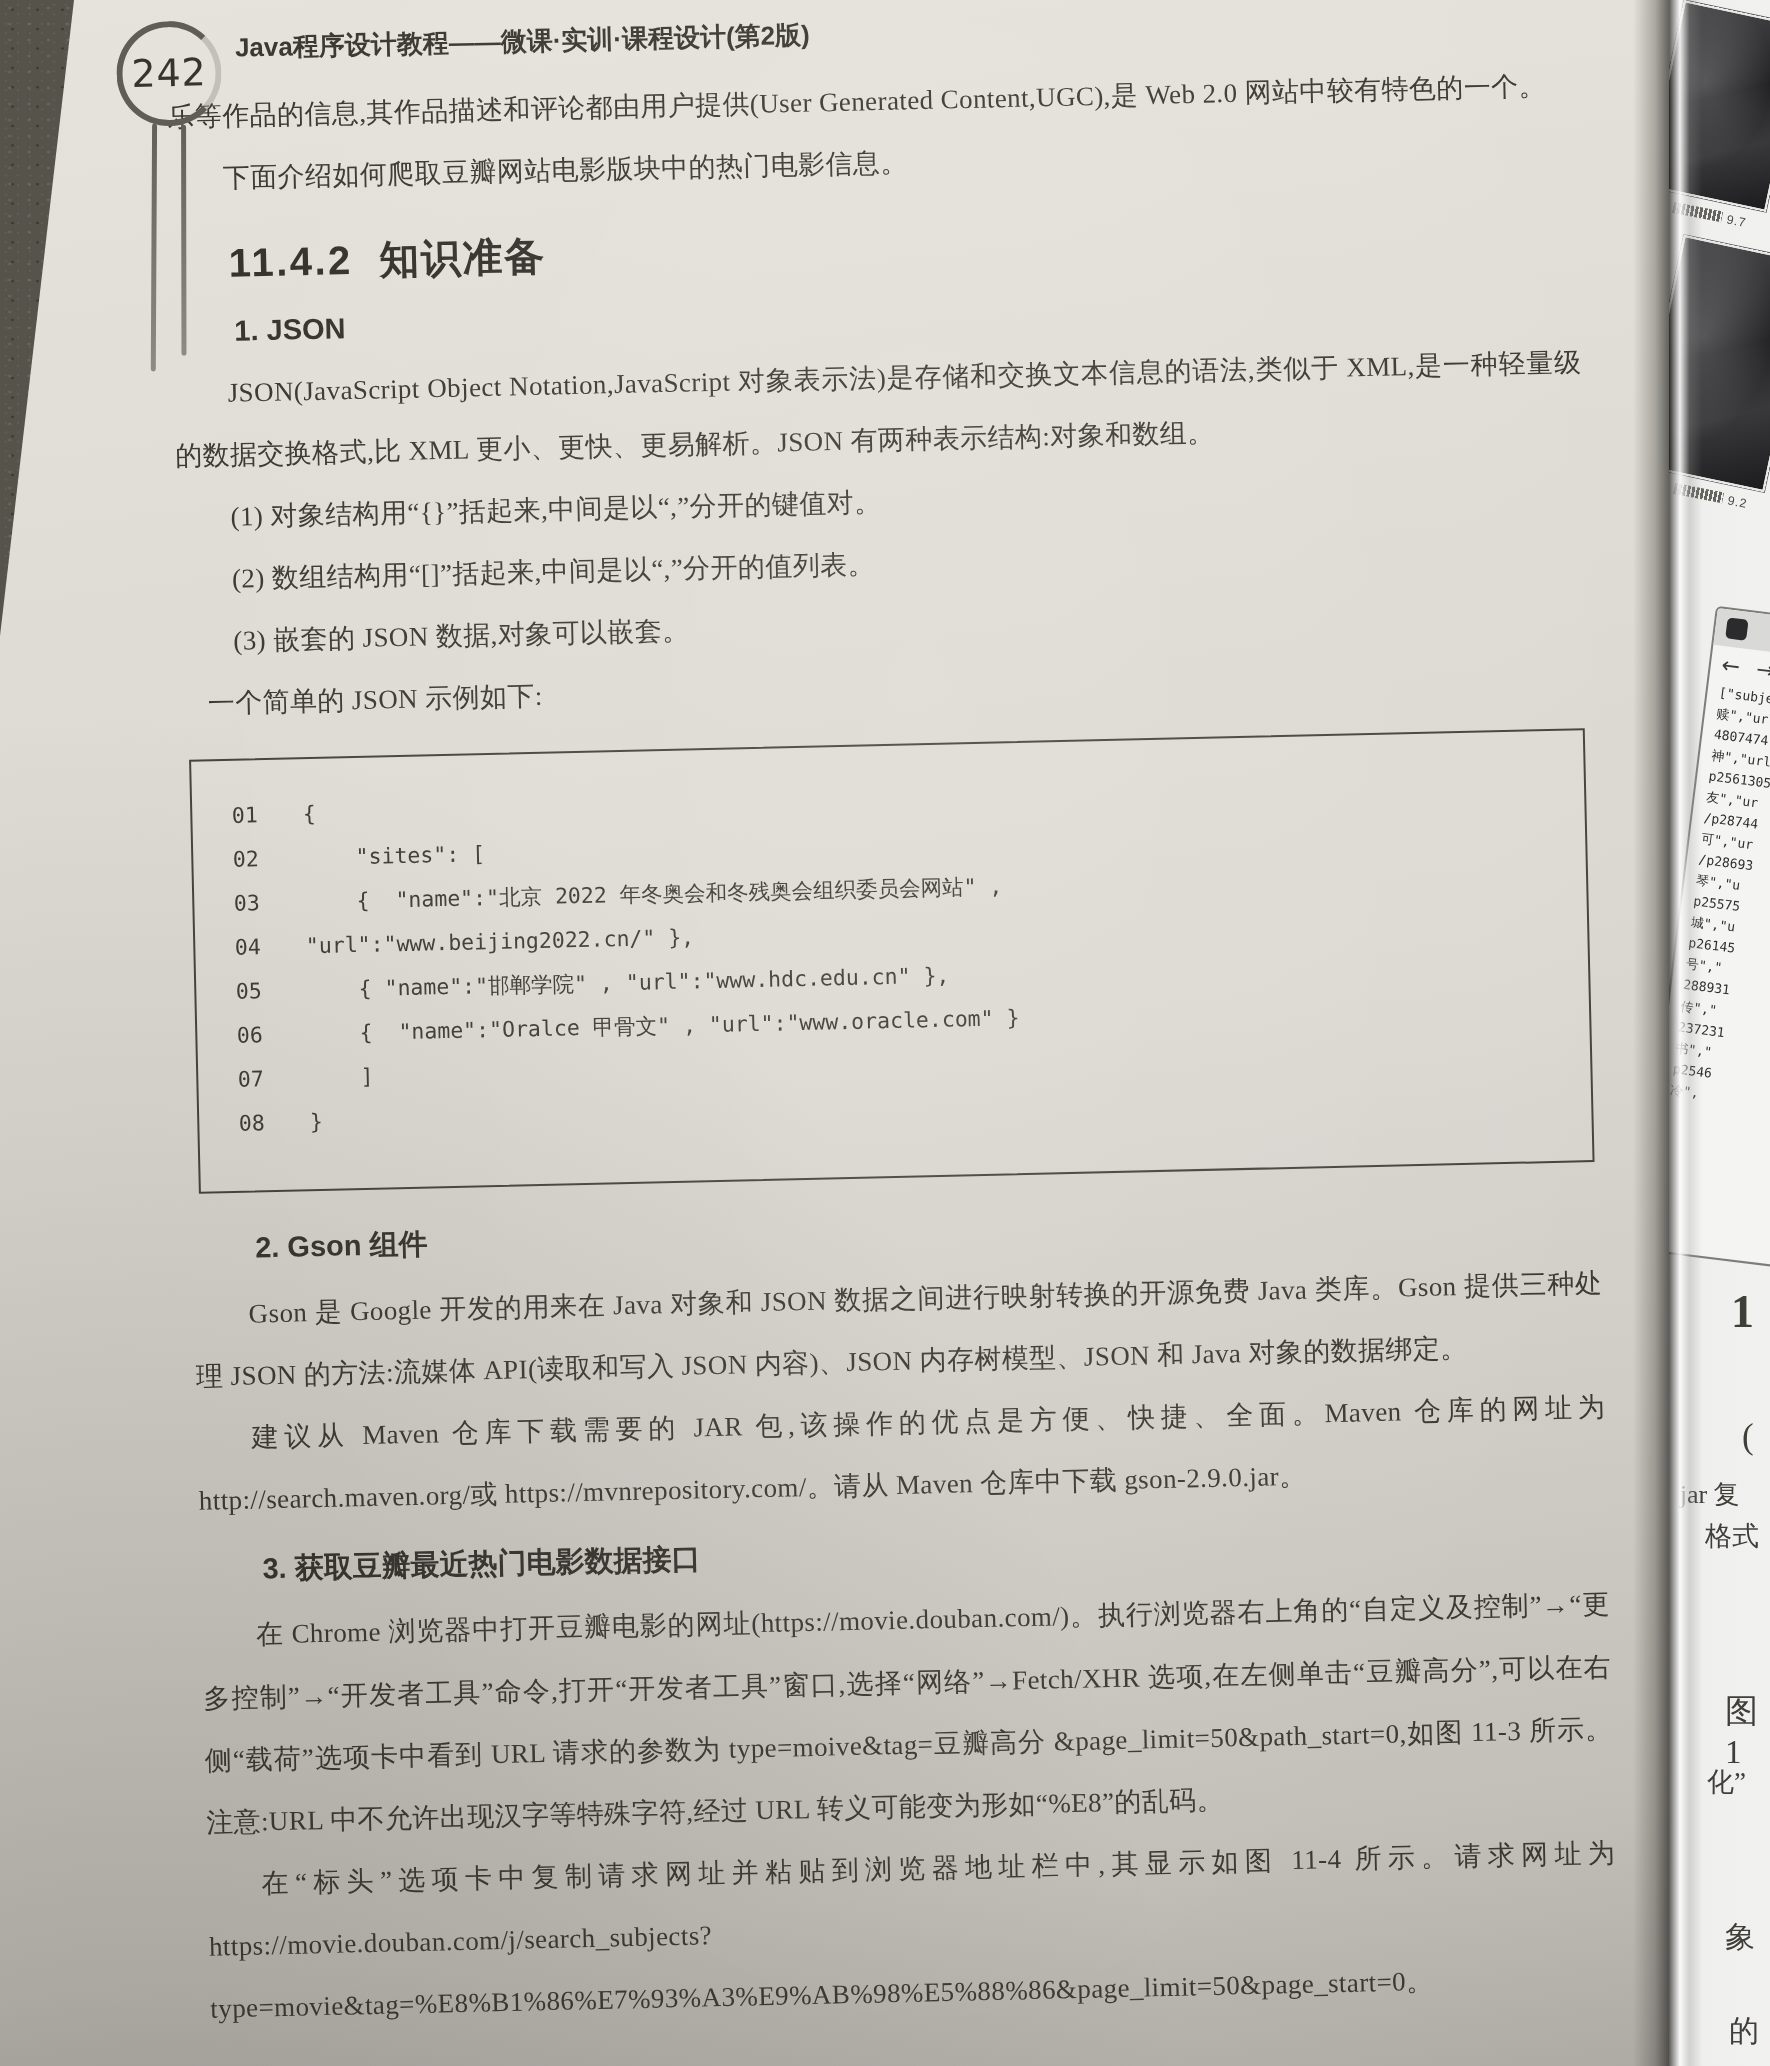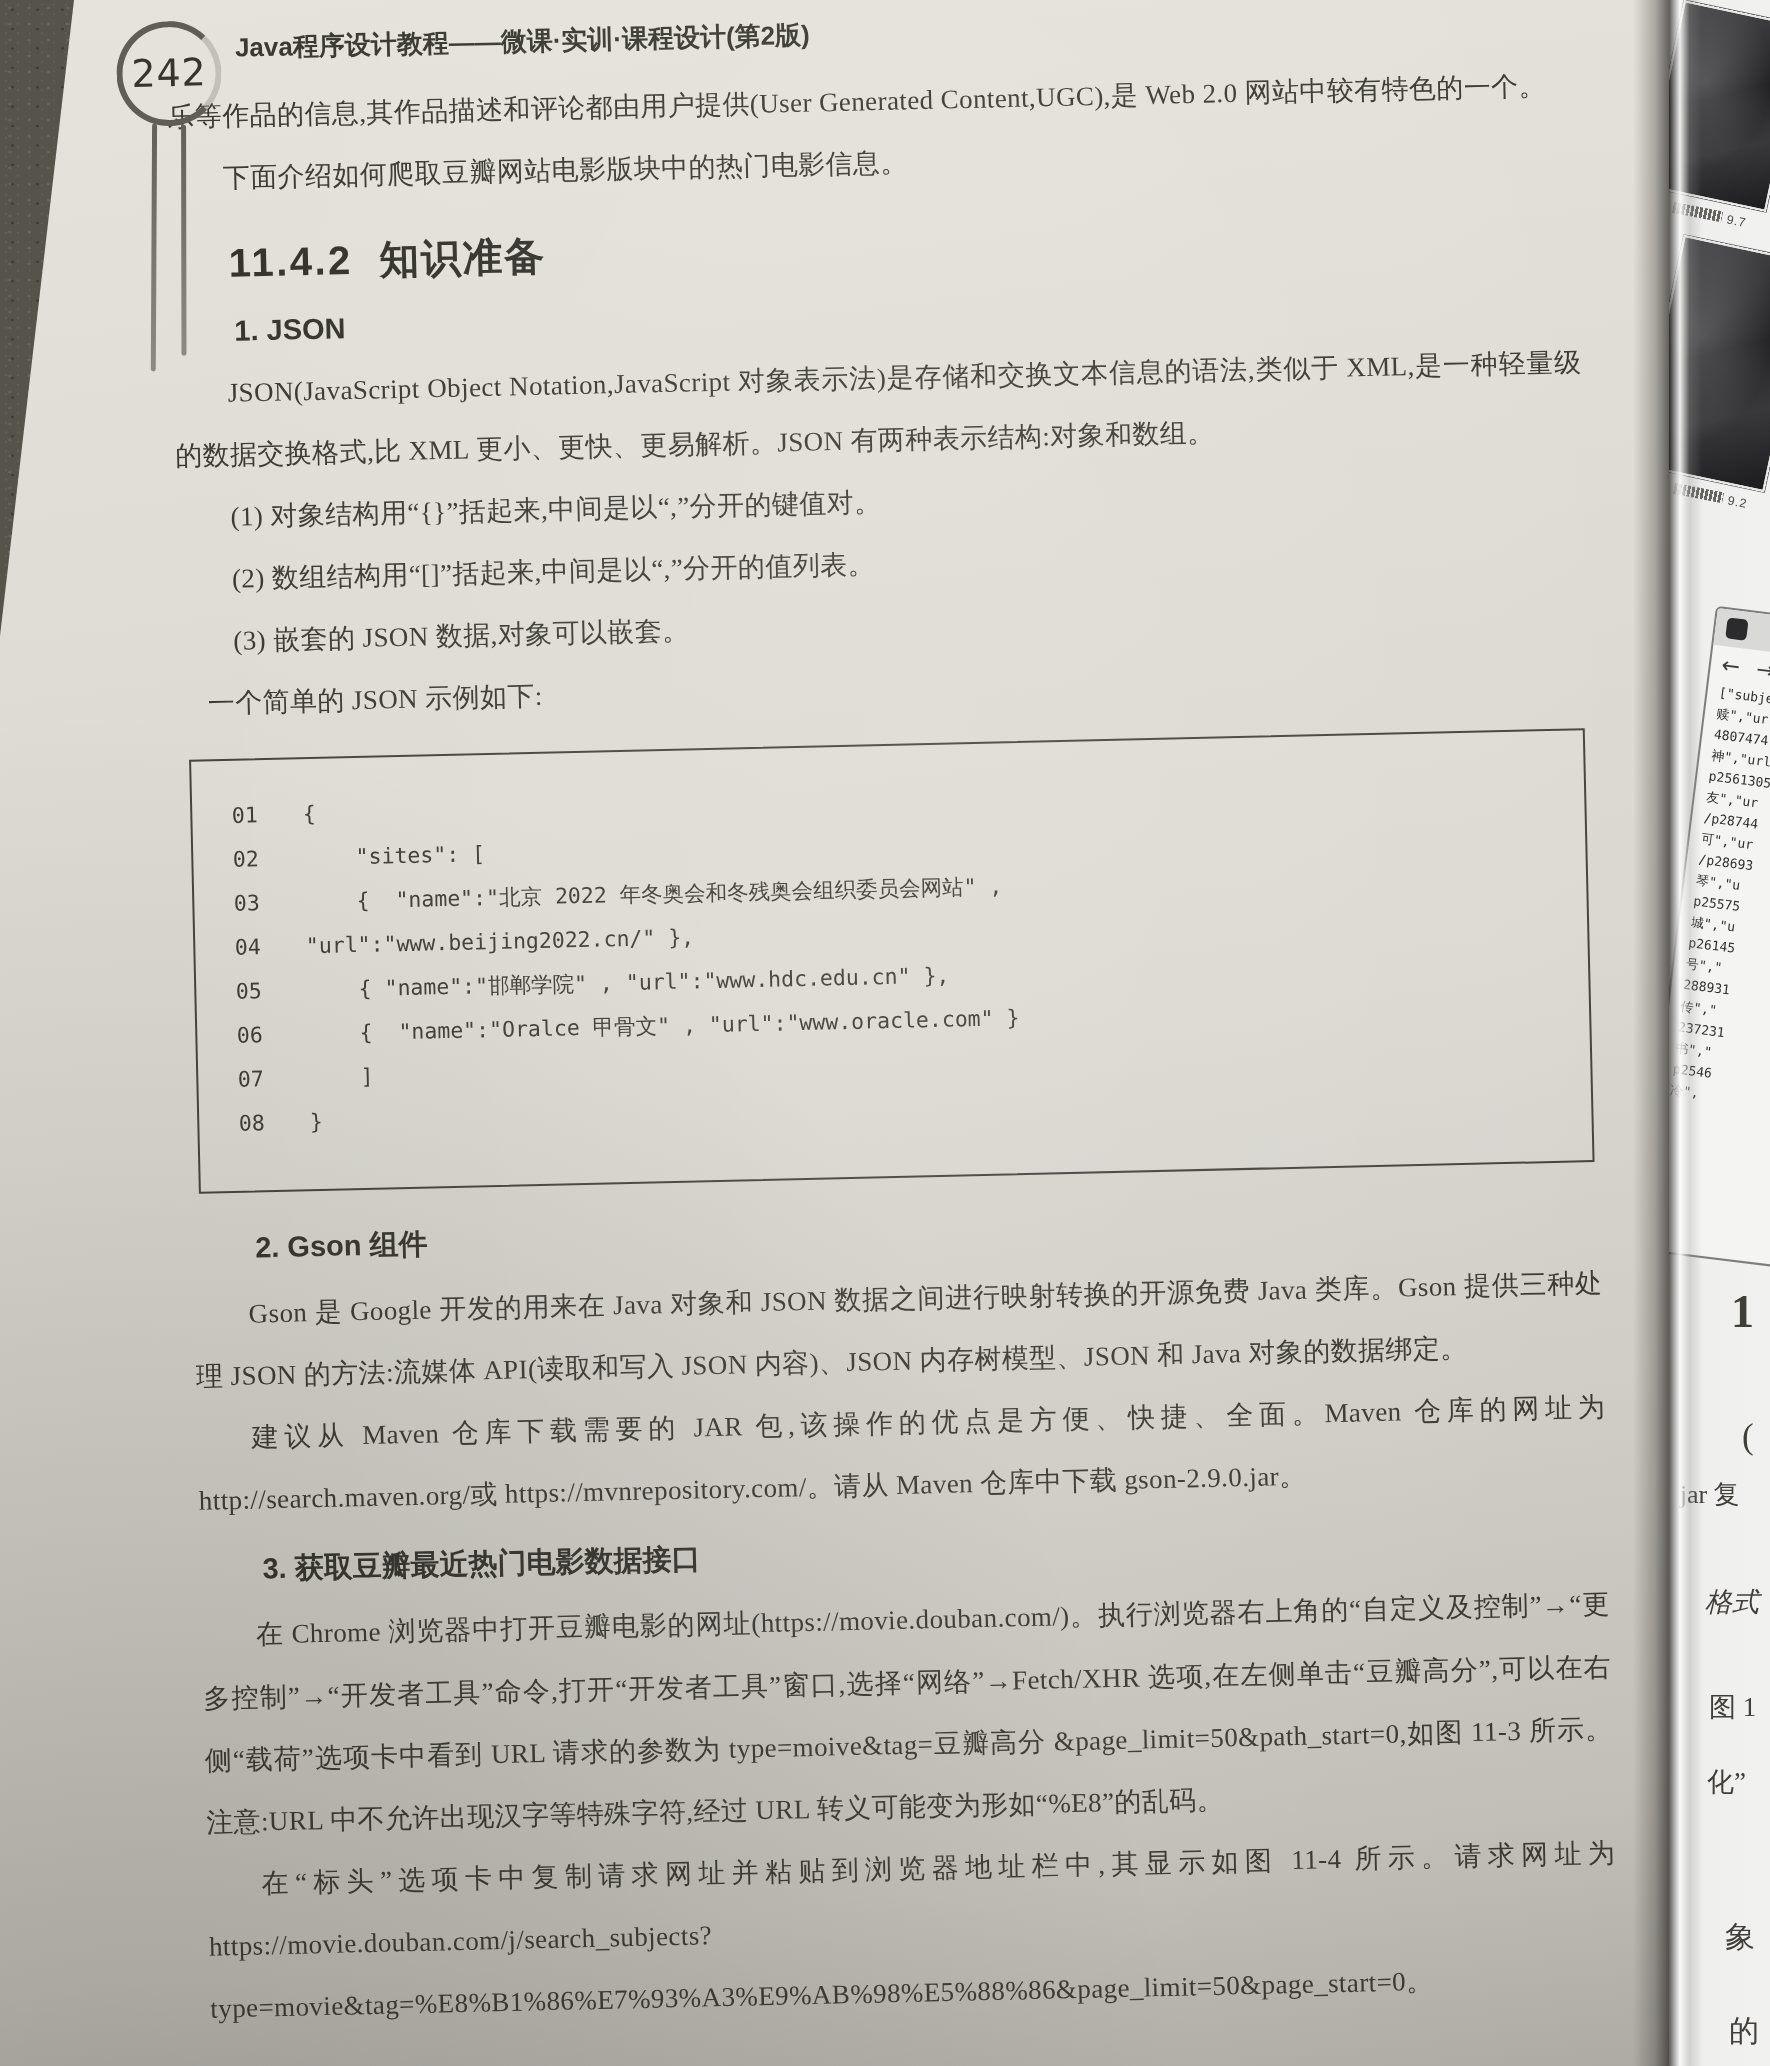--- a/index.html
+++ b/index.html
@@ -179,22 +179,22 @@
     font-size: 13px; line-height: 1.62; color: #2f2f2d;
     white-space: pre; overflow: hidden;
   }
   .frag {
     position: absolute; color: #403e38;
     font-family: "Liberation Serif", "DejaVu Serif", serif;
   }
   .f0 { left: 62px; top: 1285px; font-size: 46px; font-weight: 700; }
   .f1 { left: 73px; top: 1417px; font-size: 35px; }
   .f2 { left: 10.7px;  top: 1477px; font-size: 26px; }
-  .f3 { left: 36px;  top: 1584px; font-size: 27px; font-style: italic; }
-  .f4 { left: 40px;  top: 1689px; font-size: 27px; }
+  .f3 { left: 36px;  top: 1518px; font-size: 27px; }
+  .f4 { left: 56px;  top: 1689px; font-size: 33px; }
   .f5 { left: 38px;  top: 1764px; font-size: 27px; }
   .f6 { left: 56px; top: 1917px; font-size: 30px; }
   .f7 { left: 60px; top: 2011px; font-size: 30px; }
 </style>
 </head>
 <body>
 
 <div id="canvas">
 
   <div class="main-page">

